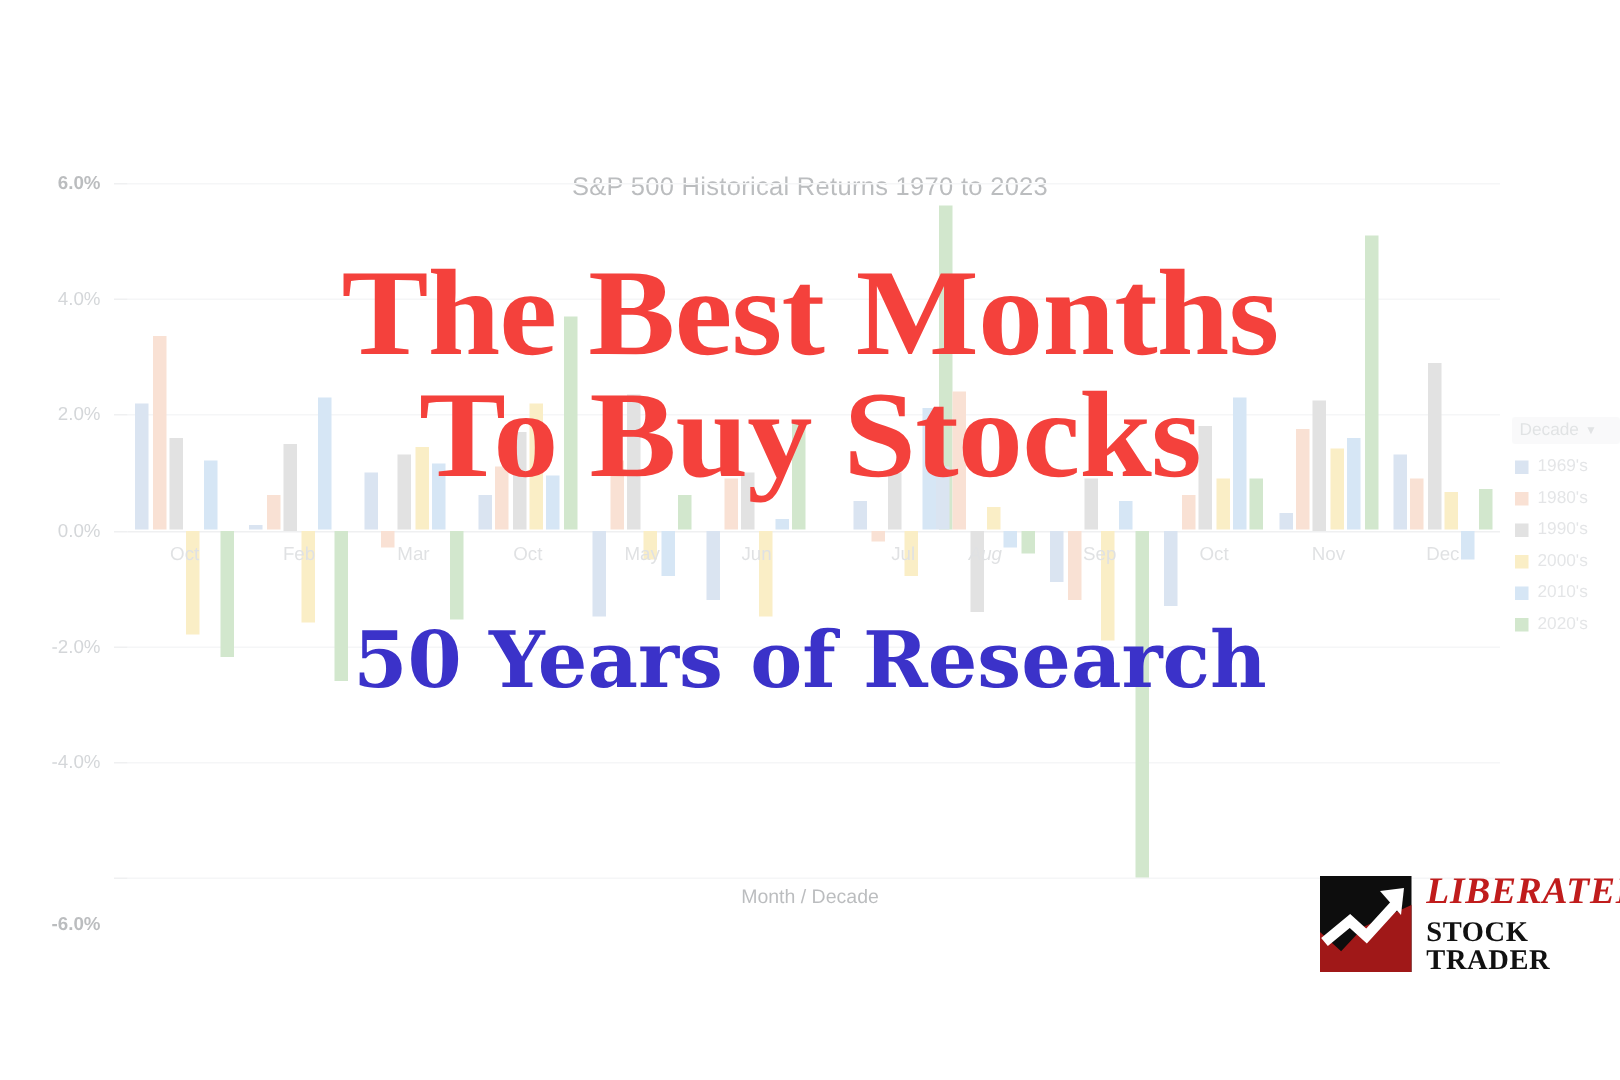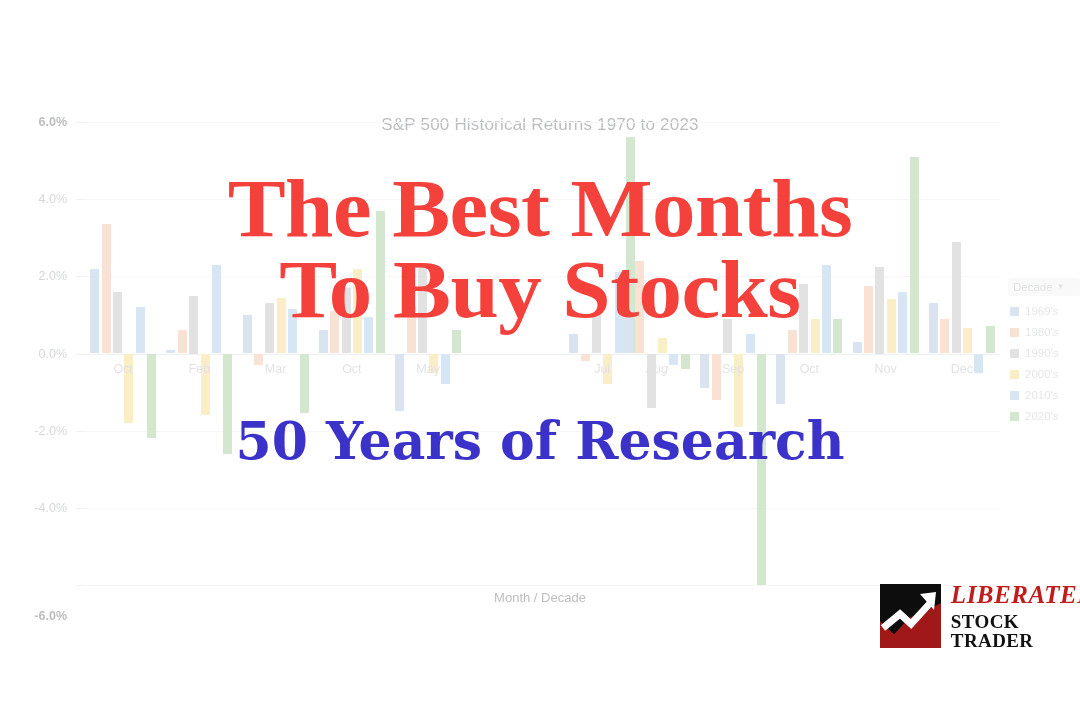--- a/index.html
+++ b/index.html
@@ -161,20 +161,29 @@
         </div>
         <div class="month-group" style="left: 305px; width: 76.25px;">
           <div class="bar" style="left: 5.125px; width: 9px; background: rgb(168, 192, 224); top: 231.5px; bottom: auto; height: 57.875px; position: absolute;"></div>
           <div class="bar" style="left: 16.525px; width: 9px; background: rgb(243, 184, 154); top: 185.2px; bottom: auto; height: 46.3px; position: absolute;"></div>
           <div class="bar" style="left: 27.925px; width: 9px; background: rgb(188, 188, 188); top: 140.829px; bottom: auto; height: 90.6708px; position: absolute;"></div>
           <div class="bar" style="left: 39.325px; width: 9px; background: rgb(245, 216, 122); top: 231.5px; bottom: auto; height: 19.2917px; position: absolute;"></div>
           <div class="bar" style="left: 50.725px; width: 9px; background: rgb(158, 198, 232); top: 231.5px; bottom: auto; height: 30.8667px; position: absolute;"></div>
           <div class="bar" style="left: 62.125px; width: 9px; background: rgb(149, 199, 138); top: 208.35px; bottom: auto; height: 23.15px; position: absolute;"></div>
           <div class="mlabel" style="top: 239.5px;">May</div>
         </div>
+        <div class="month-group" style="left: 381.25px; width: 76.25px;">
+          <div class="bar" style="left: 5.125px; width: 9px; background: rgb(168, 192, 224); top: 231.5px; bottom: auto; height: 46.3px; position: absolute;"></div>
+          <div class="bar" style="left: 16.525px; width: 9px; background: rgb(243, 184, 154); top: 196.775px; bottom: auto; height: 34.725px; position: absolute;"></div>
+          <div class="bar" style="left: 27.925px; width: 9px; background: rgb(188, 188, 188); top: 192.917px; bottom: auto; height: 38.5833px; position: absolute;"></div>
+          <div class="bar" style="left: 39.325px; width: 9px; background: rgb(245, 216, 122); top: 231.5px; bottom: auto; height: 57.875px; position: absolute;"></div>
+          <div class="bar" style="left: 50.725px; width: 9px; background: rgb(158, 198, 232); top: 223.783px; bottom: auto; height: 7.71667px; position: absolute;"></div>
+          <div class="bar" style="left: 62.125px; width: 9px; background: rgb(149, 199, 138); top: 158.192px; bottom: auto; height: 73.3083px; position: absolute;"></div>
+          <div class="mlabel" style="top: 239.5px;">Jun</div>
+        </div>
         <div class="month-group" style="left: 479px; width: 76.25px;">
           <div class="bar" style="left: 5.125px; width: 9px; background: rgb(168, 192, 224); top: 212.208px; bottom: auto; height: 19.2917px; position: absolute;"></div>
           <div class="bar" style="left: 16.525px; width: 9px; background: rgb(243, 184, 154); top: 231.5px; bottom: auto; height: 7.71667px; position: absolute;"></div>
           <div class="bar" style="left: 27.925px; width: 9px; background: rgb(188, 188, 188); top: 192.917px; bottom: auto; height: 38.5833px; position: absolute;"></div>
           <div class="bar" style="left: 39.325px; width: 9px; background: rgb(245, 216, 122); top: 231.5px; bottom: auto; height: 30.8667px; position: absolute;"></div>
           <div class="bar" style="left: 50.725px; width: 9px; background: rgb(158, 198, 232); top: 150.475px; bottom: auto; height: 81.025px; position: absolute;"></div>
           <div class="bar" style="left: 62.125px; width: 9px; background: rgb(149, 199, 138); top: 15.4333px; bottom: auto; height: 216.067px; position: absolute;"></div>
           <div class="mlabel" style="top: 239.5px;">Jul</div>
         </div>
         <div class="month-group" style="left: 533.75px; width: 76.25px; font-style: italic;">

